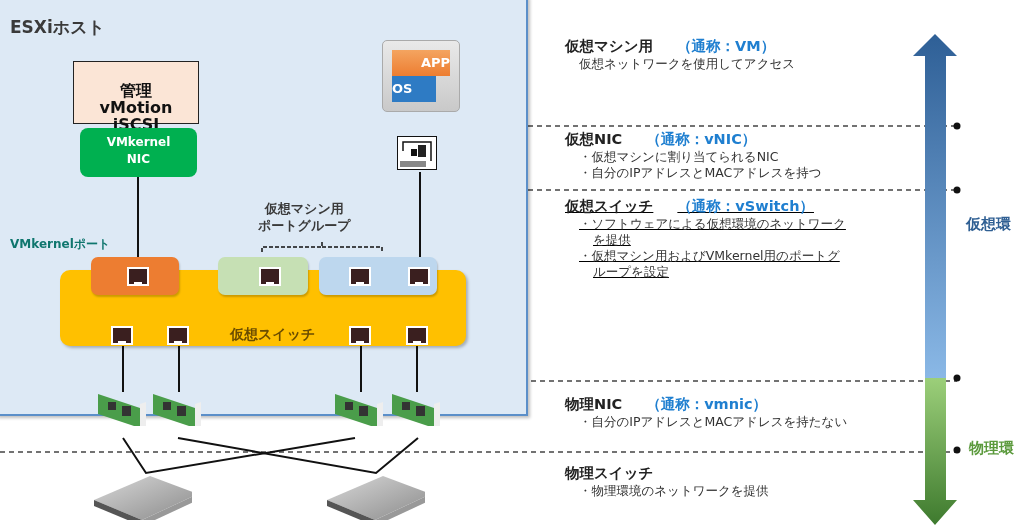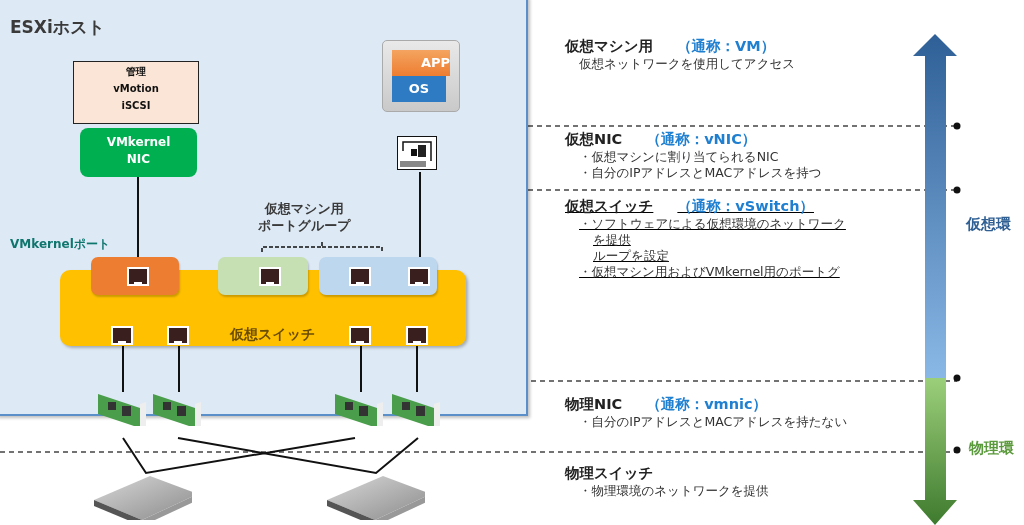--- a/index.html
+++ b/index.html
@@ -3,29 +3,29 @@
 <meta charset="utf-8">
 <style>
   html, body { margin:0; padding:0; }
   body { width:1024px; height:525px; position:relative; overflow:hidden; background:#ffffff;
          font-family:"DejaVu Sans", "Liberation Sans", sans-serif; }
   .abs { position:absolute; }
   #host { left:-4px; top:-4px; width:528px; height:416px; background:#dde9f5; border:2px solid #5b8fc9;
           box-shadow:2px 2px 3px rgba(0,0,0,0.25); }
   #host-title { left:10px; top:16px; font-size:17px; font-weight:bold; color:#3a3a3a; }
   #mgmt-box { left:73px; top:61px; width:126px; height:63px; background:#fbe5d6; border:1px solid #222;
-              font-size:10px; font-weight:bold; text-align:center; line-height:17px; color:#111; padding-top:1px; box-sizing:border-box; }
+              font-size:16px; font-weight:bold; text-align:center; line-height:17px; color:#111; padding-top:20px; box-sizing:border-box; }
   #vmk-nic { left:80px; top:128px; width:117px; height:49px; background:#00b050; border-radius:8px;
              color:#fff; font-size:12px; font-weight:bold; text-align:center; line-height:17px; padding-top:6px; box-sizing:border-box; }
   #vm-icon { left:382px; top:40px; width:78px; height:72px; border-radius:5px;
              background:linear-gradient(#e9e9e9,#c9c9c9); border:1px solid #aaa; box-sizing:border-box; }
   #vm-app { left:9px; top:9px; width:58px; height:26px; background:linear-gradient(#f4a460,#ed7d31); color:#fff;
             font-weight:bold; font-size:13px; text-align:right; line-height:26px; }
-  #vm-os { left:9px; top:35px; width:54px; height:26px; background:#2e7bc4; color:#fff;
-           font-weight:bold; font-size:13px; text-align:center; line-height:26px; }
+  #vm-os { left:9px; top:35px; width:44px; height:26px; background:#2e7bc4; color:#fff;
+           font-weight:bold; font-size:13px; text-align:left; line-height:26px; }
   #vnic-icon { left:397px; top:136px; width:40px; height:34px; border:1px solid #111; background:#fff; box-sizing:border-box; }
   #vswitch { left:60px; top:270px; width:406px; height:76px; background:#ffc000; border-radius:10px;
              box-shadow:2px 2px 3px rgba(0,0,0,0.25); }
   #vswitch-label { left:230px; top:326px; font-size:14px; font-weight:bold; color:#6b4d00; }
   .pg { border-radius:7px; box-shadow:1px 2px 2px rgba(0,0,0,0.2); }
   #pg-vmk { left:91px; top:257px; width:88px; height:38px; background:#ed7d31; }
   #pg-vm1 { left:218px; top:257px; width:90px; height:38px; background:#c6e0b4; }
   #pg-vm2 { left:319px; top:257px; width:118px; height:38px; background:#bdd7ee; }
   .port { width:22px; height:19px; background:#fff; box-sizing:border-box; padding:2px; }
   .port > div { width:18px; height:15px; background:#3a1f1f; position:relative; }
@@ -192,22 +192,22 @@
 </div>
 <div class="abs text-block" style="top:130px;">
   <div class="t-title"><span>仮想NIC</span><span class="t-alias">（通称：vNIC）</span></div>
   <div class="t-line indent1">・仮想マシンに割り当てられるNIC</div>
   <div class="t-line indent1">・自分のIPアドレスとMACアドレスを持つ</div>
 </div>
 <div class="abs text-block" style="top:197px;text-decoration:underline;">
   <div class="t-title"><span>仮想スイッチ</span><span class="t-alias">（通称：vSwitch）</span></div>
   <div class="t-line indent1">・ソフトウェアによる仮想環境のネットワーク</div>
   <div class="t-line indent2">を提供</div>
+  <div class="t-line indent1">・仮想マシン用およびVMkernel用のポートグ</div>
   <div class="t-line indent2">ループを設定</div>
-  <div class="t-line indent1">・仮想マシン用およびVMkernel用のポートグ</div>
 </div>
 <div class="abs text-block" style="top:395px;">
   <div class="t-title"><span>物理NIC</span><span class="t-alias">（通称：vmnic）</span></div>
   <div class="t-line indent1">・自分のIPアドレスとMACアドレスを持たない</div>
 </div>
 <div class="abs text-block" style="top:464px;">
   <div class="t-title"><span>物理スイッチ</span></div>
   <div class="t-line indent1">・物理環境のネットワークを提供</div>
 </div>
 

